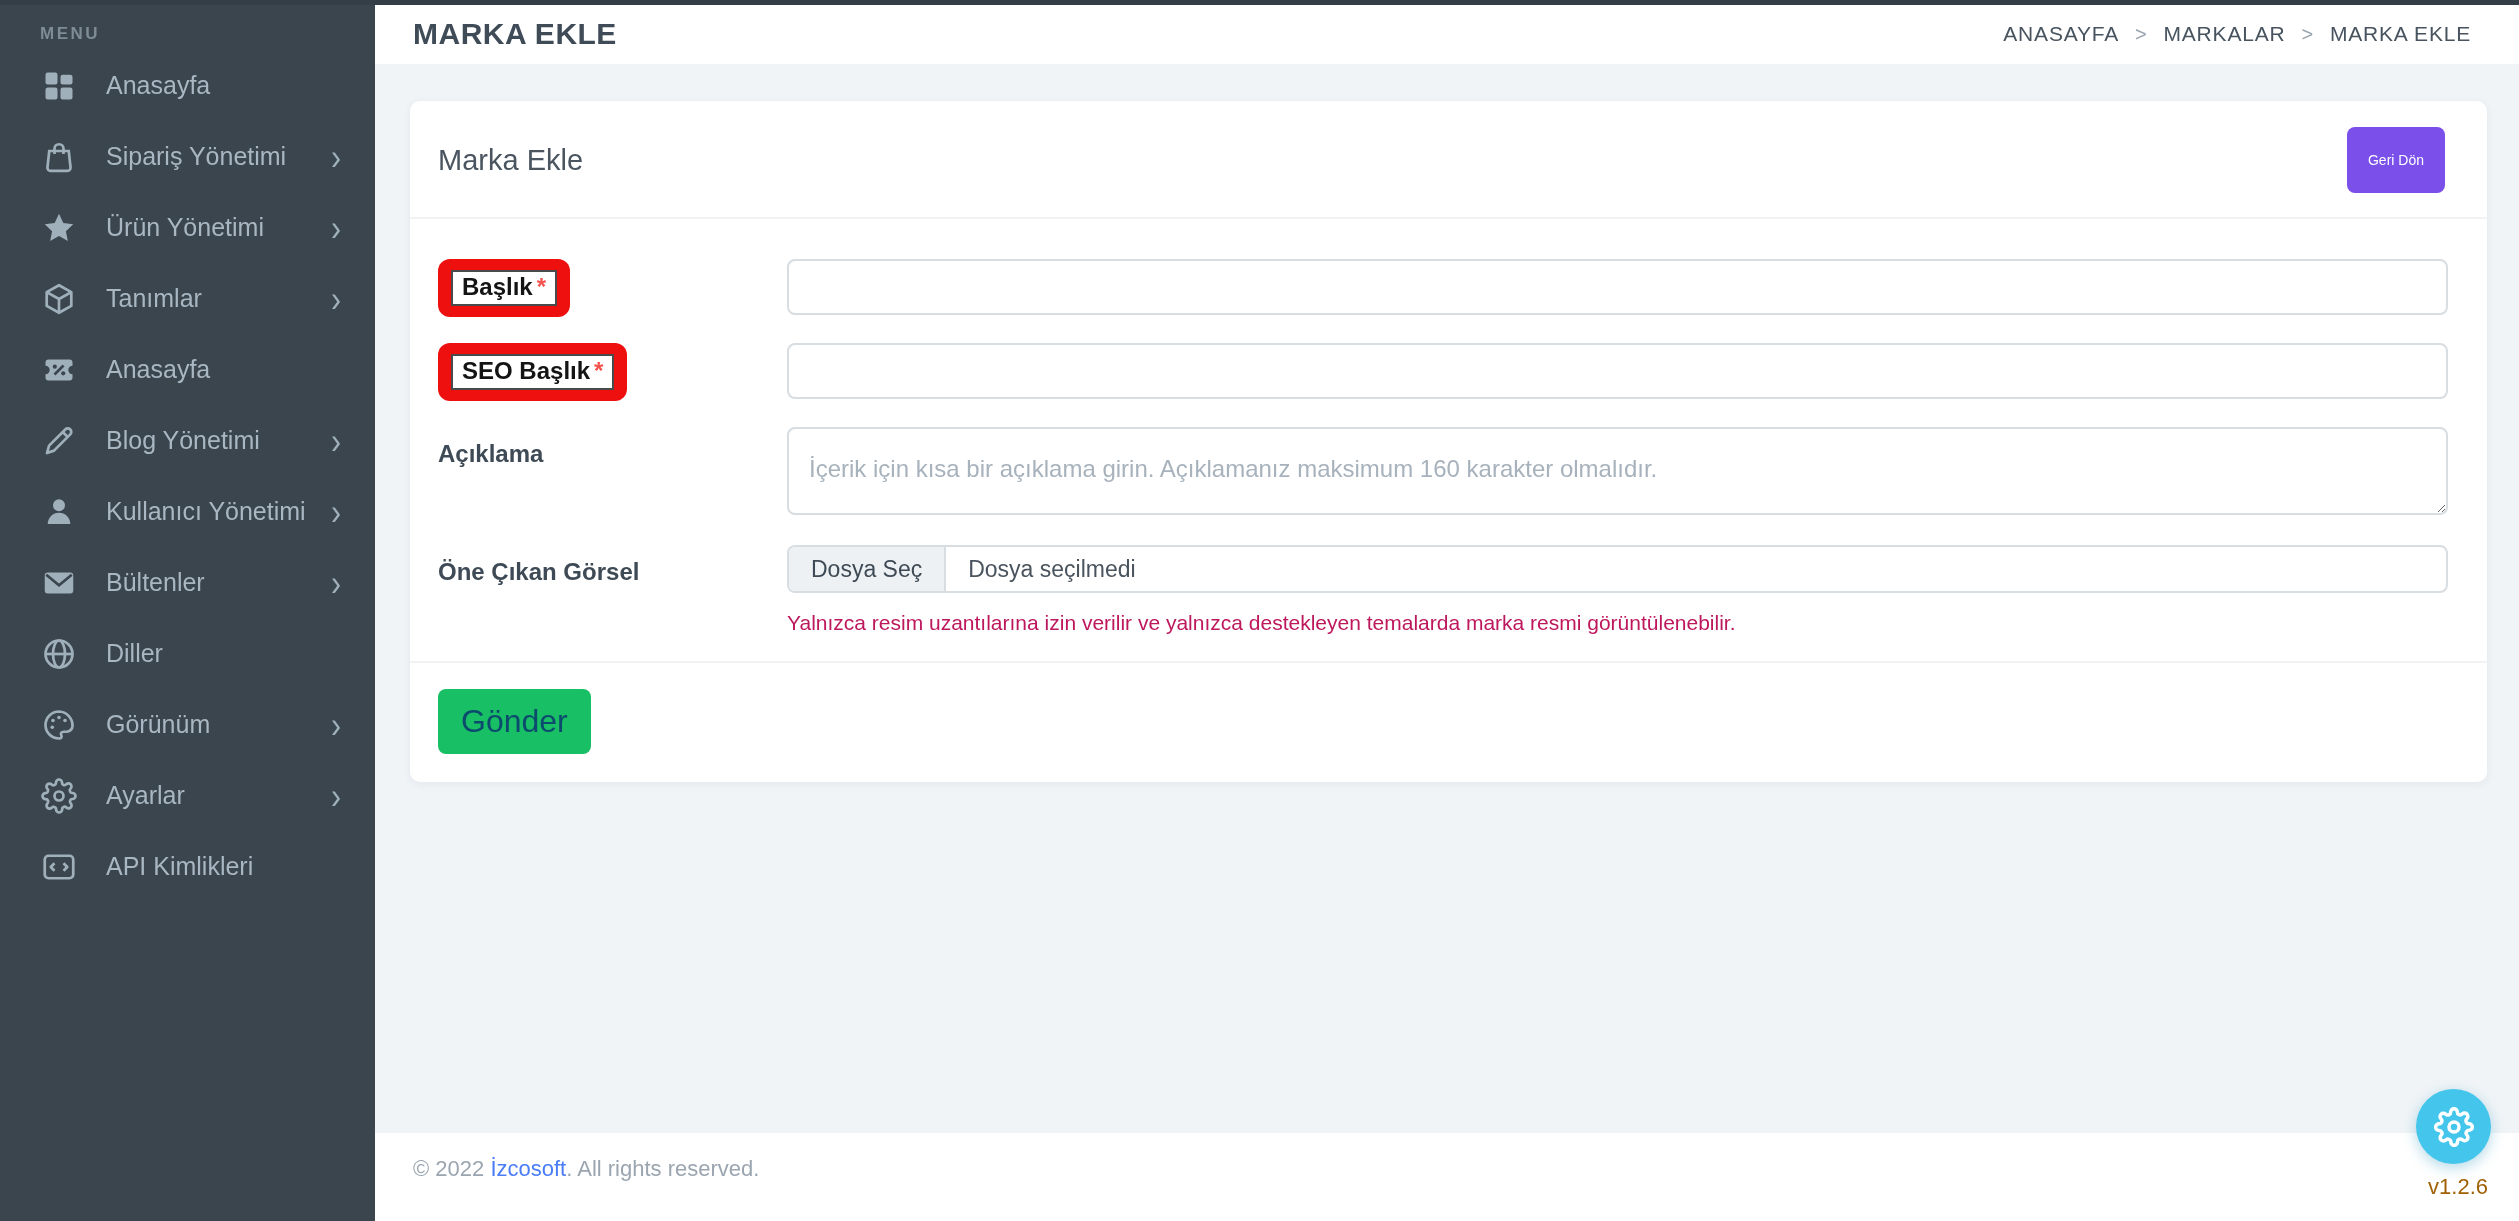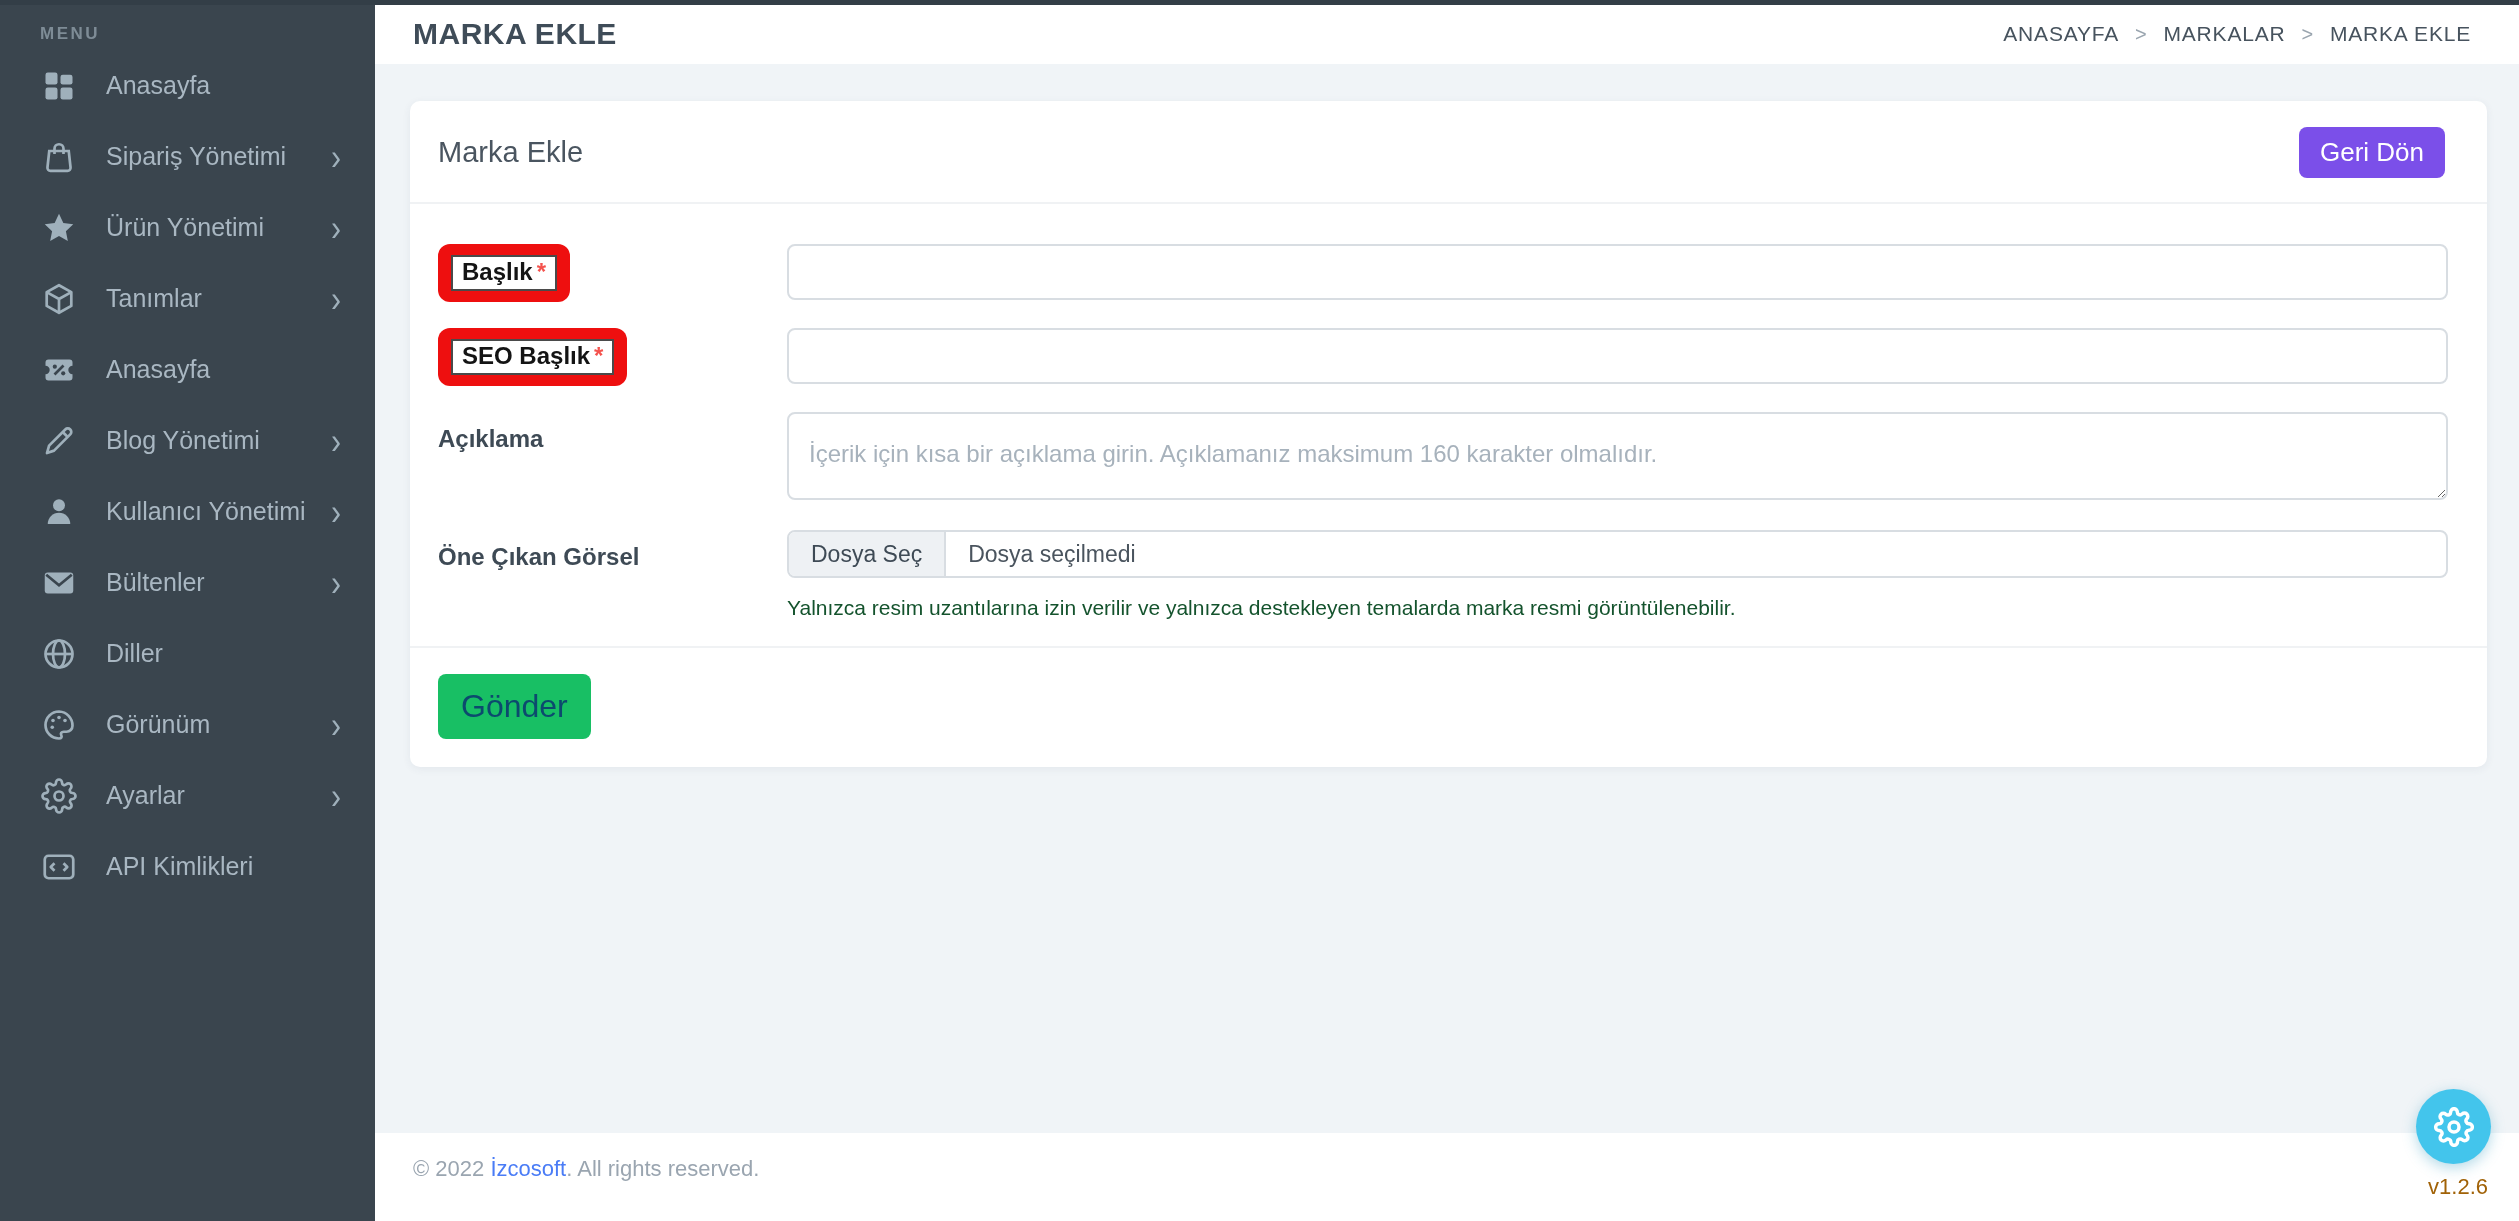--- a/index.html
+++ b/index.html
@@ -25,40 +25,40 @@
   .page-title { font-size:30px; font-weight:700; color:#3f4c58; letter-spacing:0.5px; }
   .breadcrumb { margin-left:auto; display:flex; align-items:center; gap:16px; font-size:21px; color:#47535e; letter-spacing:0.8px; }
   .breadcrumb .sep { color:#9aa5af; font-size:20px; }
 
   .content { position:absolute; top:64px; left:0; right:0; bottom:88px; background:#f0f4f7; }
 
   
   .card { position:absolute; left:35px; top:37px; width:2077px; background:#ffffff; border-radius:10px; box-shadow:0 2px 8px rgba(55,70,95,0.07); }
   .card-header { display:flex; align-items:center; padding:26px 42px 24px 28px; border-bottom:2px solid #f0f2f4; }
   .card-title { font-size:29px; font-weight:500; color:#4a5560; }
-  .btn-back { margin-left:auto; background:#7b4fe9; color:#ffffff; border:none; border-radius:8px; font-size:26px; font-weight:500; padding:10px 21px; cursor:pointer; font-family:inherit; }
+  .btn-back { margin-left:auto; background:#7b4fe9; color:#ffffff; border:none; border-radius:8px; font-size:14px; font-weight:500; padding:25px 21px; cursor:pointer; font-family:inherit; }
 
   .card-body { padding:40px 39px 0 28px; }
   .form-row { display:flex; margin-bottom:26px; }
   .label-col { width:349px; flex:none; padding-top:13px; font-size:24px; font-weight:700; color:#3e4a55; }
   .label-col.annot-row { padding-top:0; }
   .input-col { flex:1; min-width:0; }
 
   .red-annot { display:inline-block; background:#ee0f0f; border-radius:12px; padding:11px 13px; }
   .red-annot .inner { display:inline-block; background:#ffffff; border:2px solid #4a4a4a; padding:1px 9px 3px; font-size:24px; font-weight:700; color:#141414; line-height:28px; white-space:nowrap; }
   .req { color:#f4524d; margin-left:4px; font-weight:700; }
 
   .txt-input { width:100%; height:56px; border:2px solid #d8dde2; border-radius:8px; background:#fff; font-size:24px; color:#3e4a55; padding:0 20px; font-family:inherit; outline:none; }
   .txt-area { width:100%; height:88px; border:2px solid #d8dde2; border-radius:8px; background:#fff; font-size:24px; color:#3e4a55; padding:26px 20px; font-family:inherit; outline:none; resize:vertical; }
   .txt-input::placeholder, .txt-area::placeholder { color:#a7b2bc; }
 
   .file-box { display:flex; align-items:stretch; width:100%; height:48px; border:2px solid #d8dde2; border-radius:8px; background:#fff; overflow:hidden; cursor:pointer; }
   .file-btn { background:#eef1f4; border-right:2px solid #d8dde2; padding:0 22px; display:flex; align-items:center; font-size:23px; color:#3e4a55; }
   .file-status { padding:0 22px; display:flex; align-items:center; font-size:23px; color:#4a545e; }
-  .helper { margin-top:18px; font-size:21px; color:#14532d; }
+  .helper { margin-top:18px; font-size:21px; color:#be185d; }
 
   .card-divider { height:2px; background:#f0f2f4; margin-top:18px; }
   .card-footer { padding:26px 28px 28px; }
   .btn-submit { background:#18bf64; color:#0c4a6e; border:none; border-radius:8px; font-size:32px; font-weight:500; padding:14px 23px; cursor:pointer; font-family:inherit; }
 
   
   .footer { position:absolute; left:0; right:0; bottom:0; height:88px; background:#ffffff; display:flex; align-items:center; padding:0 31px 16px 38px; font-size:22px; color:#9aa5b0; }
   .footer .brand { color:#4a7cf6; text-decoration:none; cursor:pointer; }
   .footer .version { margin-left:auto; color:#a16207;margin-top:36px; }
 

